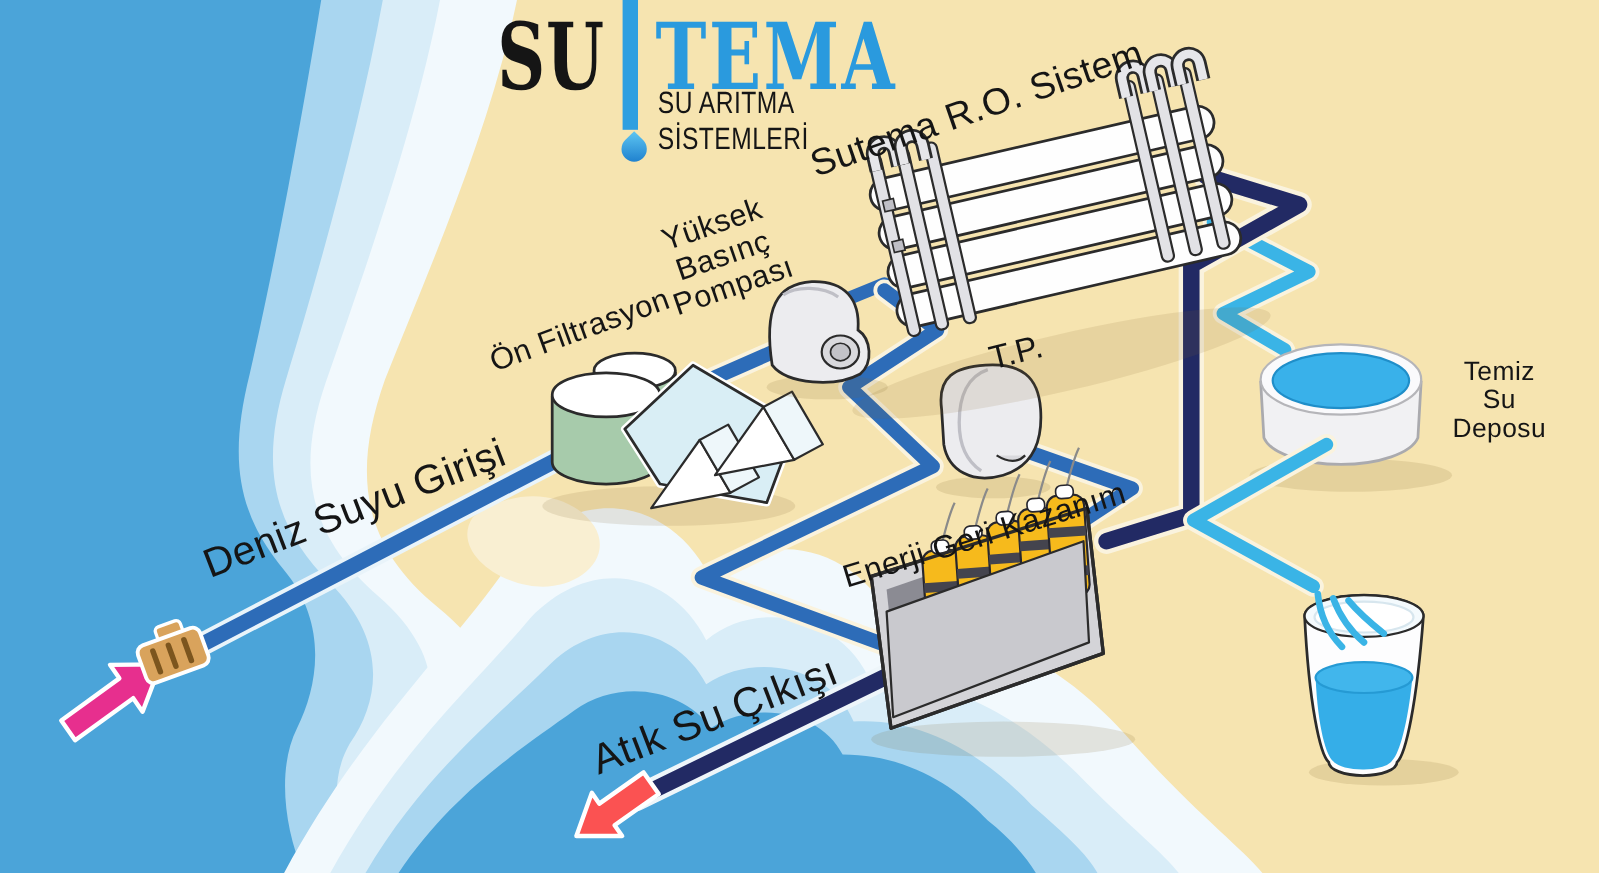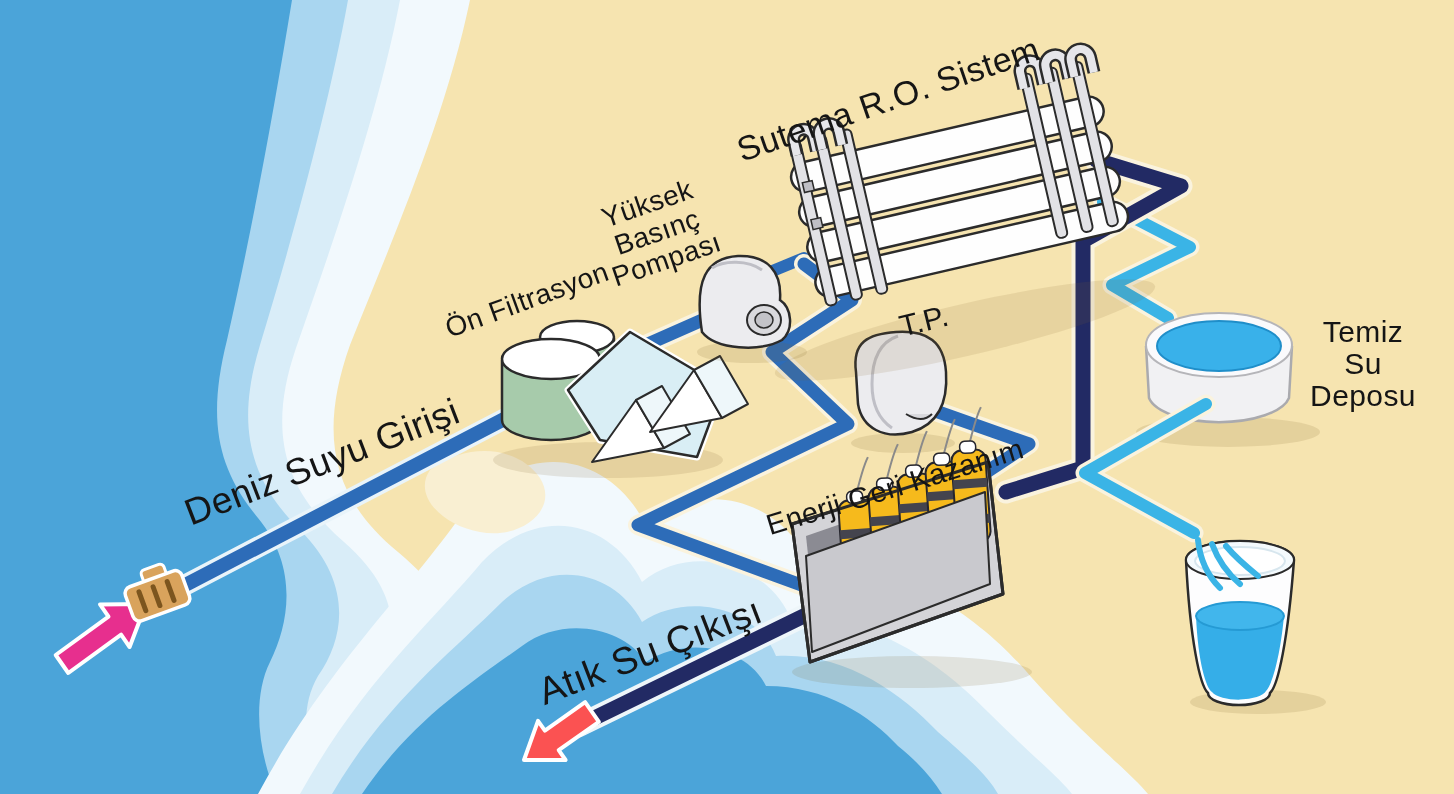--- a/index.html
+++ b/index.html
@@ -213,25 +213,32 @@
     <ellipse cx="1240" cy="616" rx="44" ry="14" fill="#41b6ec" stroke="#259ad4" stroke-width="2"></ellipse>
 
     <g fill="none" stroke="#3ab4e6" stroke-width="6" stroke-linecap="round">
       <path d="M1198,540 C1200,560 1208,576 1220,588"></path>
       <path d="M1212,544 C1218,560 1228,574 1240,584"></path>
       <path d="M1226,546 C1236,558 1248,568 1258,576"></path>
     </g>
   </g>
 </svg>
 
+<div class="logo">
+  <span class="logo-su">SU</span>
+  <div class="logo-bar"></div>
+  <div class="logo-drop"></div>
+  <span class="logo-tema">TEMA</span>
+  <span class="logo-tag">SU ARITMA SİSTEMLERİ</span>
+</div>
 
 <div class="lbl" style="left:322px;top:462px;font-size:37px;transform:translate(-50%,-50%) rotate(-21deg);">Deniz Suyu Girişi</div>
 <div class="lbl" style="left:527px;top:300px;font-size:28px;transform:translate(-50%,-50%) rotate(-20deg);">Ön Filtrasyon</div>
 <div class="lbl" style="left:657px;top:232px;font-size:28px;transform:translate(-50%,-50%) rotate(-19deg);">Yüksek
 Basınç
 Pompası</div>
 <div class="lbl" style="left:888px;top:99px;font-size:34px;transform:translate(-50%,-50%) rotate(-19deg);">Sutema R.O. Sistem</div>
 <div class="lbl" style="left:924px;top:321px;font-size:30px;transform:translate(-50%,-50%) rotate(-14deg);">T.P.</div>
 <div class="lbl" style="left:895px;top:487px;font-size:29px;transform:translate(-50%,-50%) rotate(-17deg);">Enerji Geri Kazanım</div>
-<div class="lbl" style="left:1363px;top:364px;font-size:30px;transform:translate(-50%,-50%);">Temiz Su
+<div class="lbl" style="left:1363px;top:364px;font-size:24px;transform:translate(-50%,-50%);">Temiz Su
 Deposu</div>
 <div class="lbl" style="left:650px;top:651px;font-size:38px;transform:translate(-50%,-50%) rotate(-21deg);">Atık Su Çıkışı</div>
 </div>
 
 </body></html>

